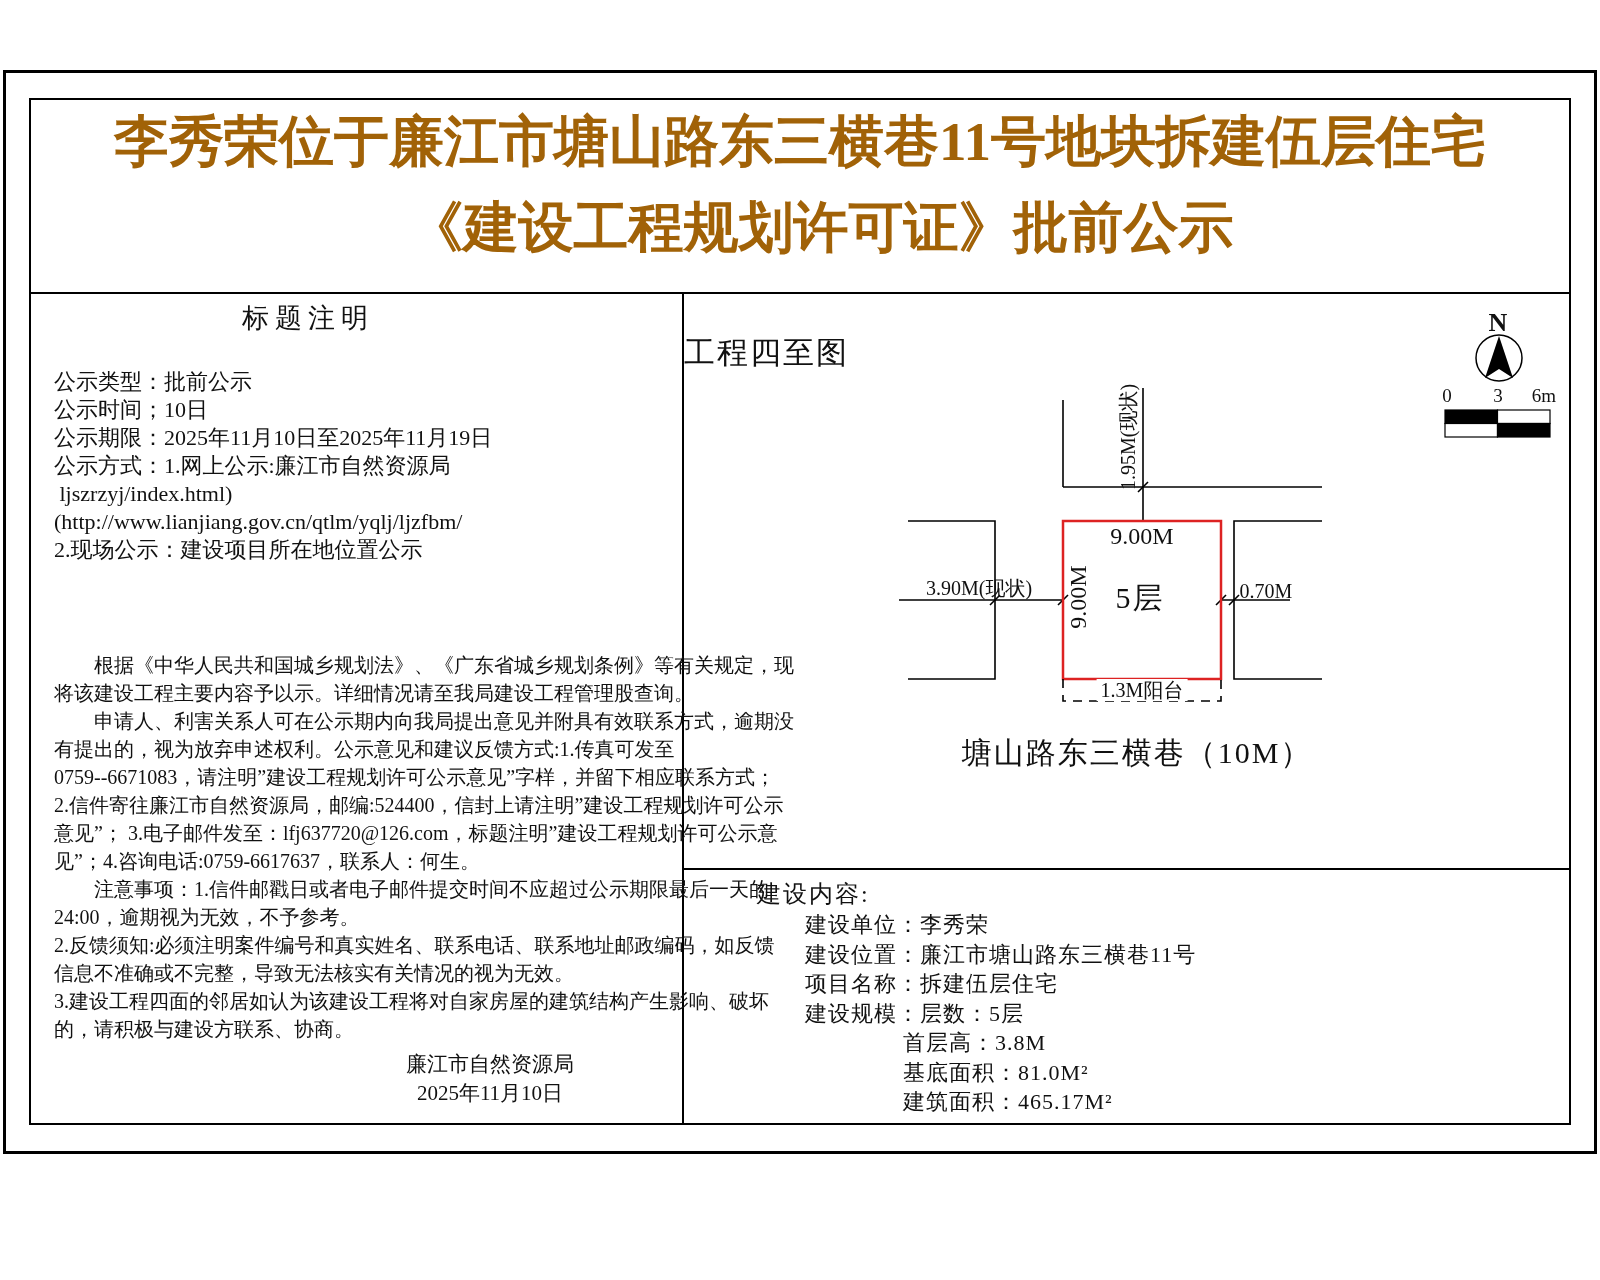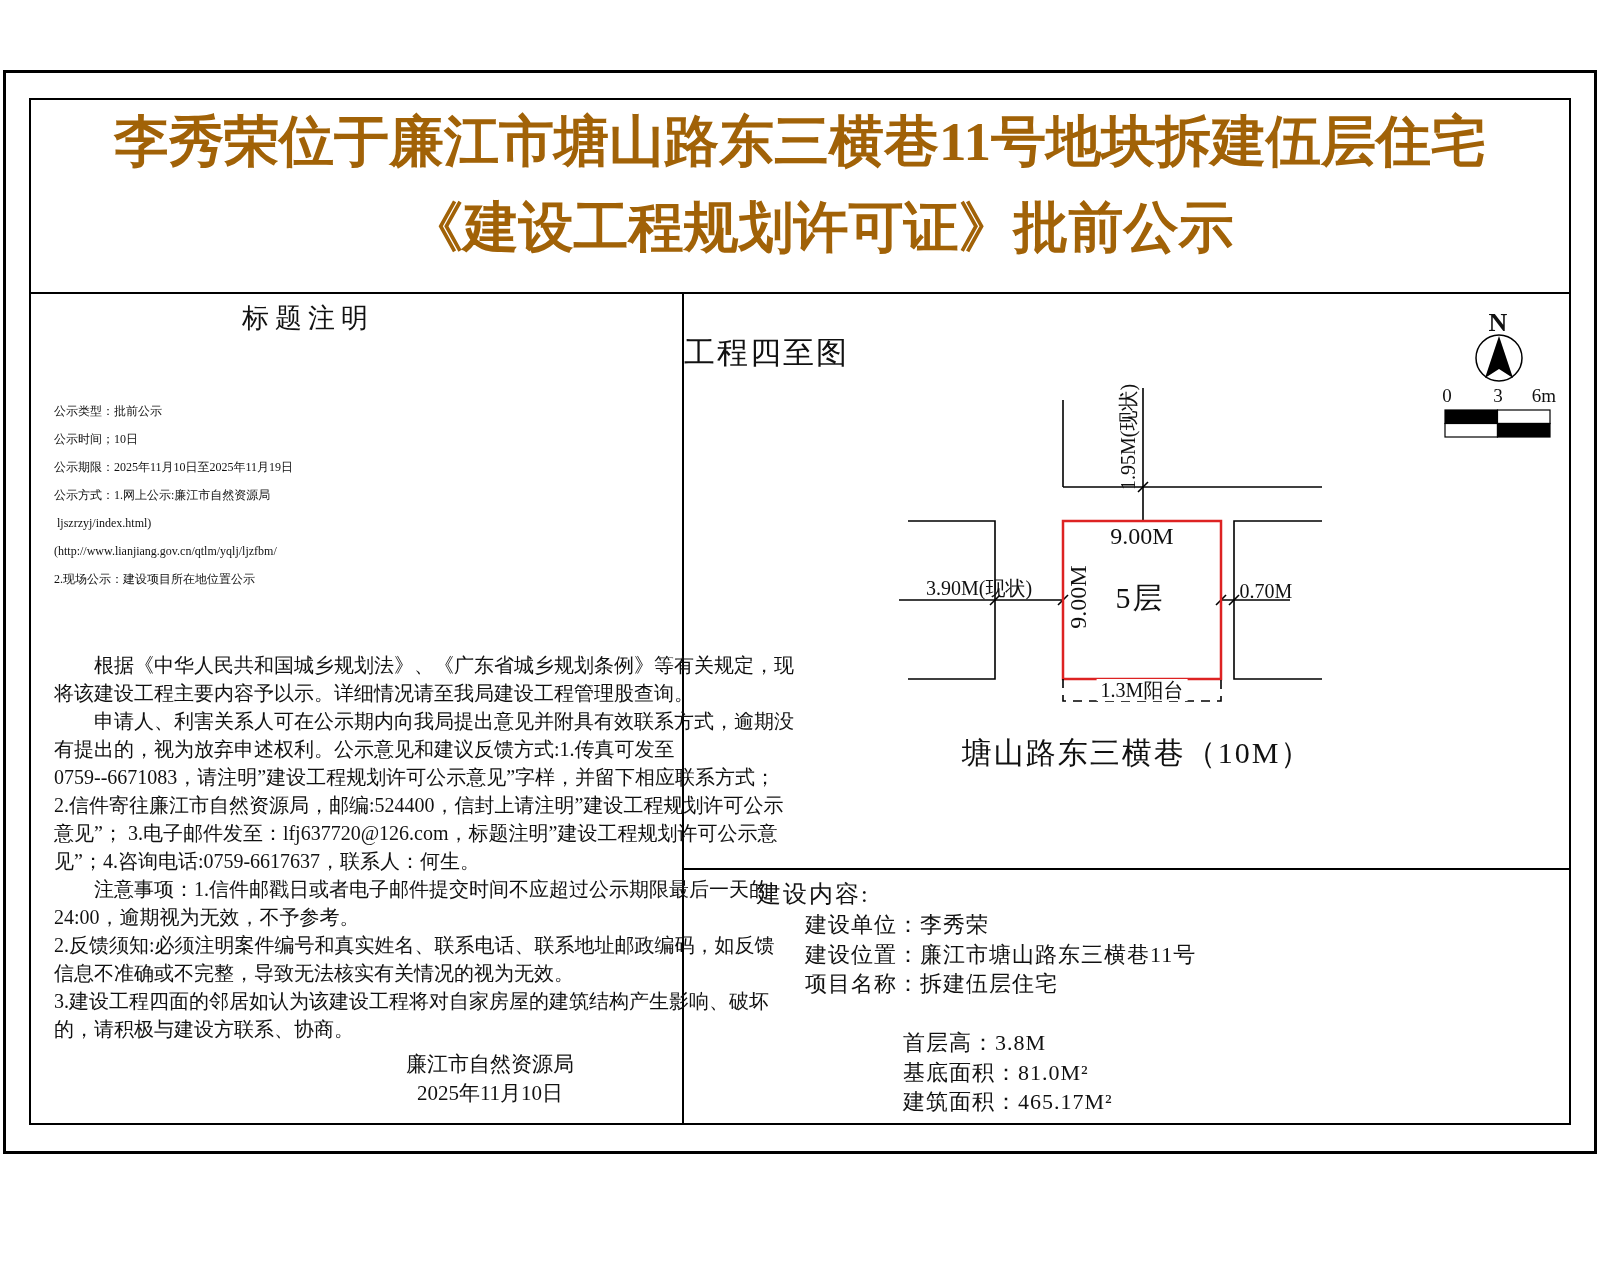--- a/index.html
+++ b/index.html
@@ -28,21 +28,21 @@
   .title-line1 { top:12px; }
   .title-line2 { top:98px;margin-left:21px; }
 
   
   .left-panel { position:absolute; left:31px; top:294px; width:649px; height:829px; }
   .panel-header {
     position:absolute; font-size:27px; line-height:36px; color:#111; white-space:nowrap;
   }
   .left-header { left:182px; top:6px; width:190px; text-align:center; letter-spacing:6px; }
   .line { white-space:pre; }
-  .info-block  { position:absolute; left:23px; top:74px;  font-size:12px;margin-top:29px; }
+  .info-block  { position:absolute; left:23px; top:74px;  font-size:22px; }
   .info-block  .line { line-height:28px; }
   .para-block  { position:absolute; left:23px; top:357px; font-size:20px; width:620px; }
   .para-block  .line { line-height:28px; }
   .sig-block   { position:absolute; left:325px; top:756px; width:268px; text-align:center; font-size:21px; }
   .sig-block   .line { line-height:29px; white-space:nowrap; }
 
   
   .diagram-panel { position:absolute; left:684px; top:294px; width:885px; height:574px; }
   .diagram-title { left:0; top:10px; width:100%; font-size:31px; letter-spacing:2px;margin-top:31px; }
   .diagram-svg { position:absolute; left:0; top:0; }
@@ -176,20 +176,21 @@
     <div class="lbl lbl-scale" style="left:814px; top:102px;">3</div>
     <div class="lbl lbl-scale" style="left:860px; top:102px;">6m</div>
   </div>
 
   <div class="content-panel">
     <div class="content-header">建设内容:</div>
     <div class="content-items">
       <div class="line">建设单位：李秀荣</div>
       <div class="line">建设位置：廉江市塘山路东三横巷11号</div>
       <div class="line">项目名称：拆建伍层住宅</div>
+      <div class="line">建设规模：层数：5层</div>
     </div>
     <div class="content-subitems">
       <div class="line">首层高：3.8M</div>
       <div class="line">基底面积：81.0M²</div>
       <div class="line">建筑面积：465.17M²</div>
     </div>
   </div>
 
 </div>
 

